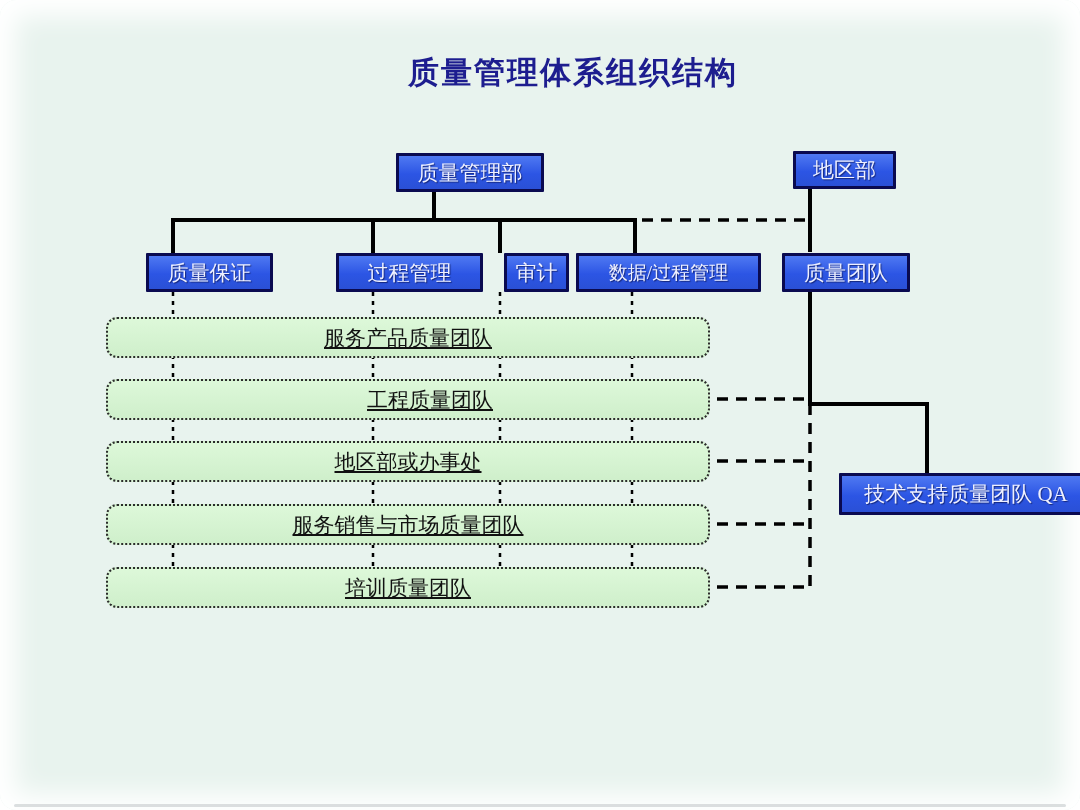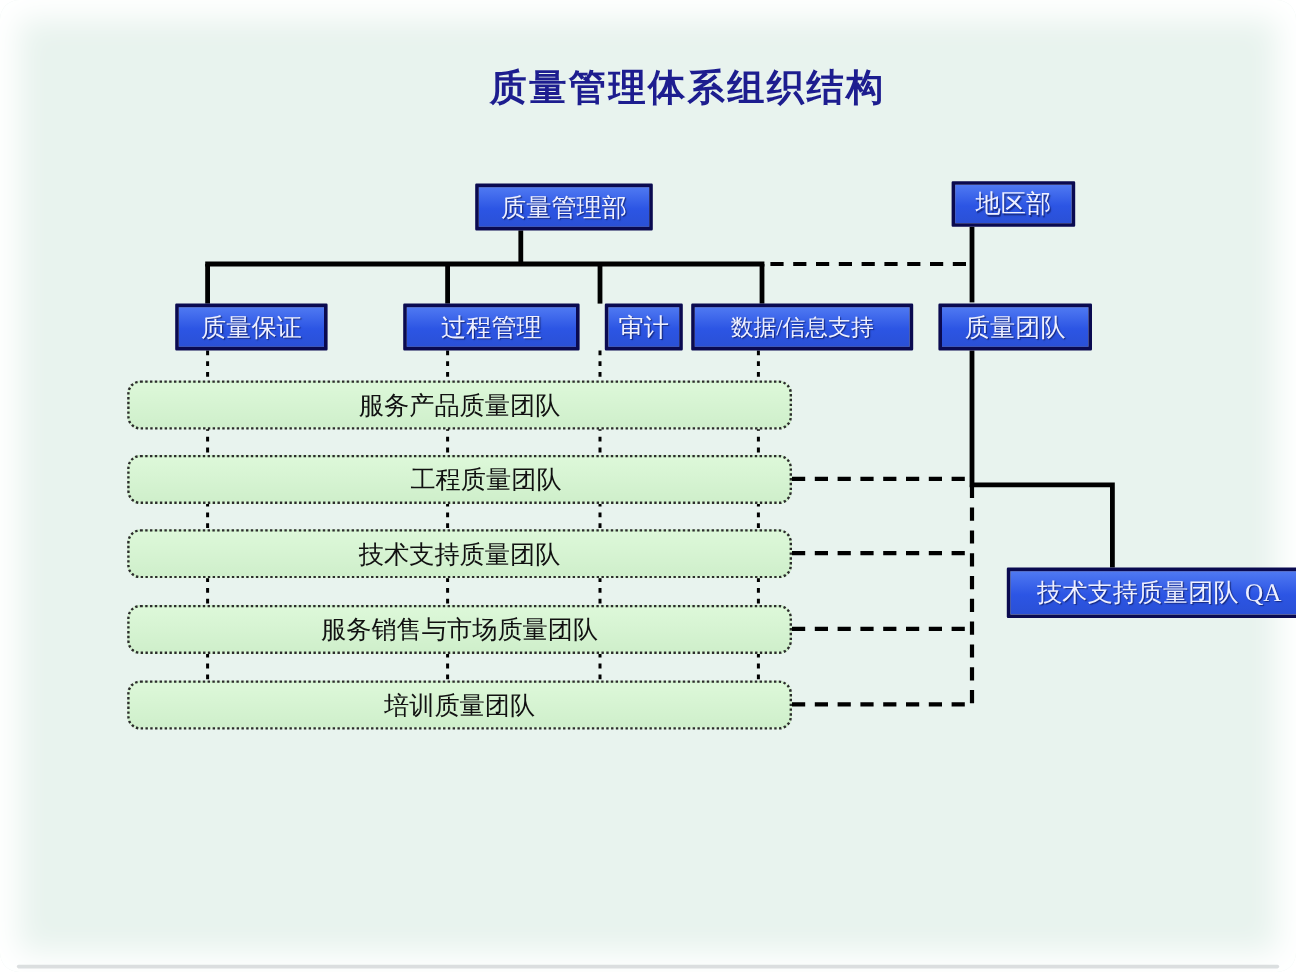--- a/index.html
+++ b/index.html
@@ -20,26 +20,27 @@
     position:absolute;z-index:2;box-sizing:border-box;
     background:linear-gradient(180deg,#4f79f2 0%,#2c55e4 55%,#2a50d6 100%);
     border:3px solid #0a0a50;border-radius:1px;
     display:flex;align-items:center;justify-content:center;
     color:#eef0ff;text-shadow:1px 1px 1px rgba(0,0,40,.55);
     font-family:"Liberation Serif","DejaVu Serif",serif;
     font-size:21px;white-space:nowrap;margin-left:36px;
   }
   .greenbox{
     position:absolute;z-index:2;box-sizing:border-box;
-    left:106px;width:554px;height:41px;
+    left:106px;width:604px;height:41px;
     background:linear-gradient(180deg,#ddf8d9 0%,#cfefcb 100%);
     border:2px dotted #2b2b2b;border-radius:11px;
     display:flex;align-items:center;justify-content:center;
     color:#111;font-size:21px;white-space:nowrap;
     font-family:"Liberation Serif","DejaVu Serif",serif;
+    text-decoration:underline;
   }
   .edge-bottom{
     position:absolute;left:14px;right:14px;bottom:3px;height:3px;
     background:#c9ced0;opacity:.65;border-radius:2px;z-index:0;
   }
 </style>
 </head>
 <body>
 
 <div class="slide">
@@ -86,35 +87,35 @@
 
   <div class="bluebox" style="left:300px;top:253px;width:147px;height:39px;">
     <span>过程管理</span>
   </div>
 
   <div class="bluebox" style="left:468px;top:253px;width:65px;height:39px;">
     <span>审计</span>
   </div>
 
   <div class="bluebox" style="left:540px;top:253px;width:185px;height:39px;font-size:19px;">
-    <span>数据/信息支持</span>
+    <span>数据/过程管理</span>
   </div>
 
   <div class="bluebox" style="left:746px;top:253px;width:128px;height:39px;">
     <span>质量团队</span>
   </div>
 
   <div class="greenbox" style="top:317px;">
     <span>服务产品质量团队</span>
   </div>
   <div class="greenbox" style="top:379px;padding-left:44px;">
     <span>工程质量团队</span>
   </div>
   <div class="greenbox" style="top:441px;">
-    <span>技术支持质量团队</span>
+    <span>地区部或办事处</span>
   </div>
   <div class="greenbox" style="top:504px;">
     <span>服务销售与市场质量团队</span>
   </div>
   <div class="greenbox" style="top:567px;">
     <span>培训质量团队</span>
   </div>
 
   <div class="bluebox" style="left:803px;top:473px;width:254px;height:42px;">
     <span>技术支持质量团队 QA</span>

